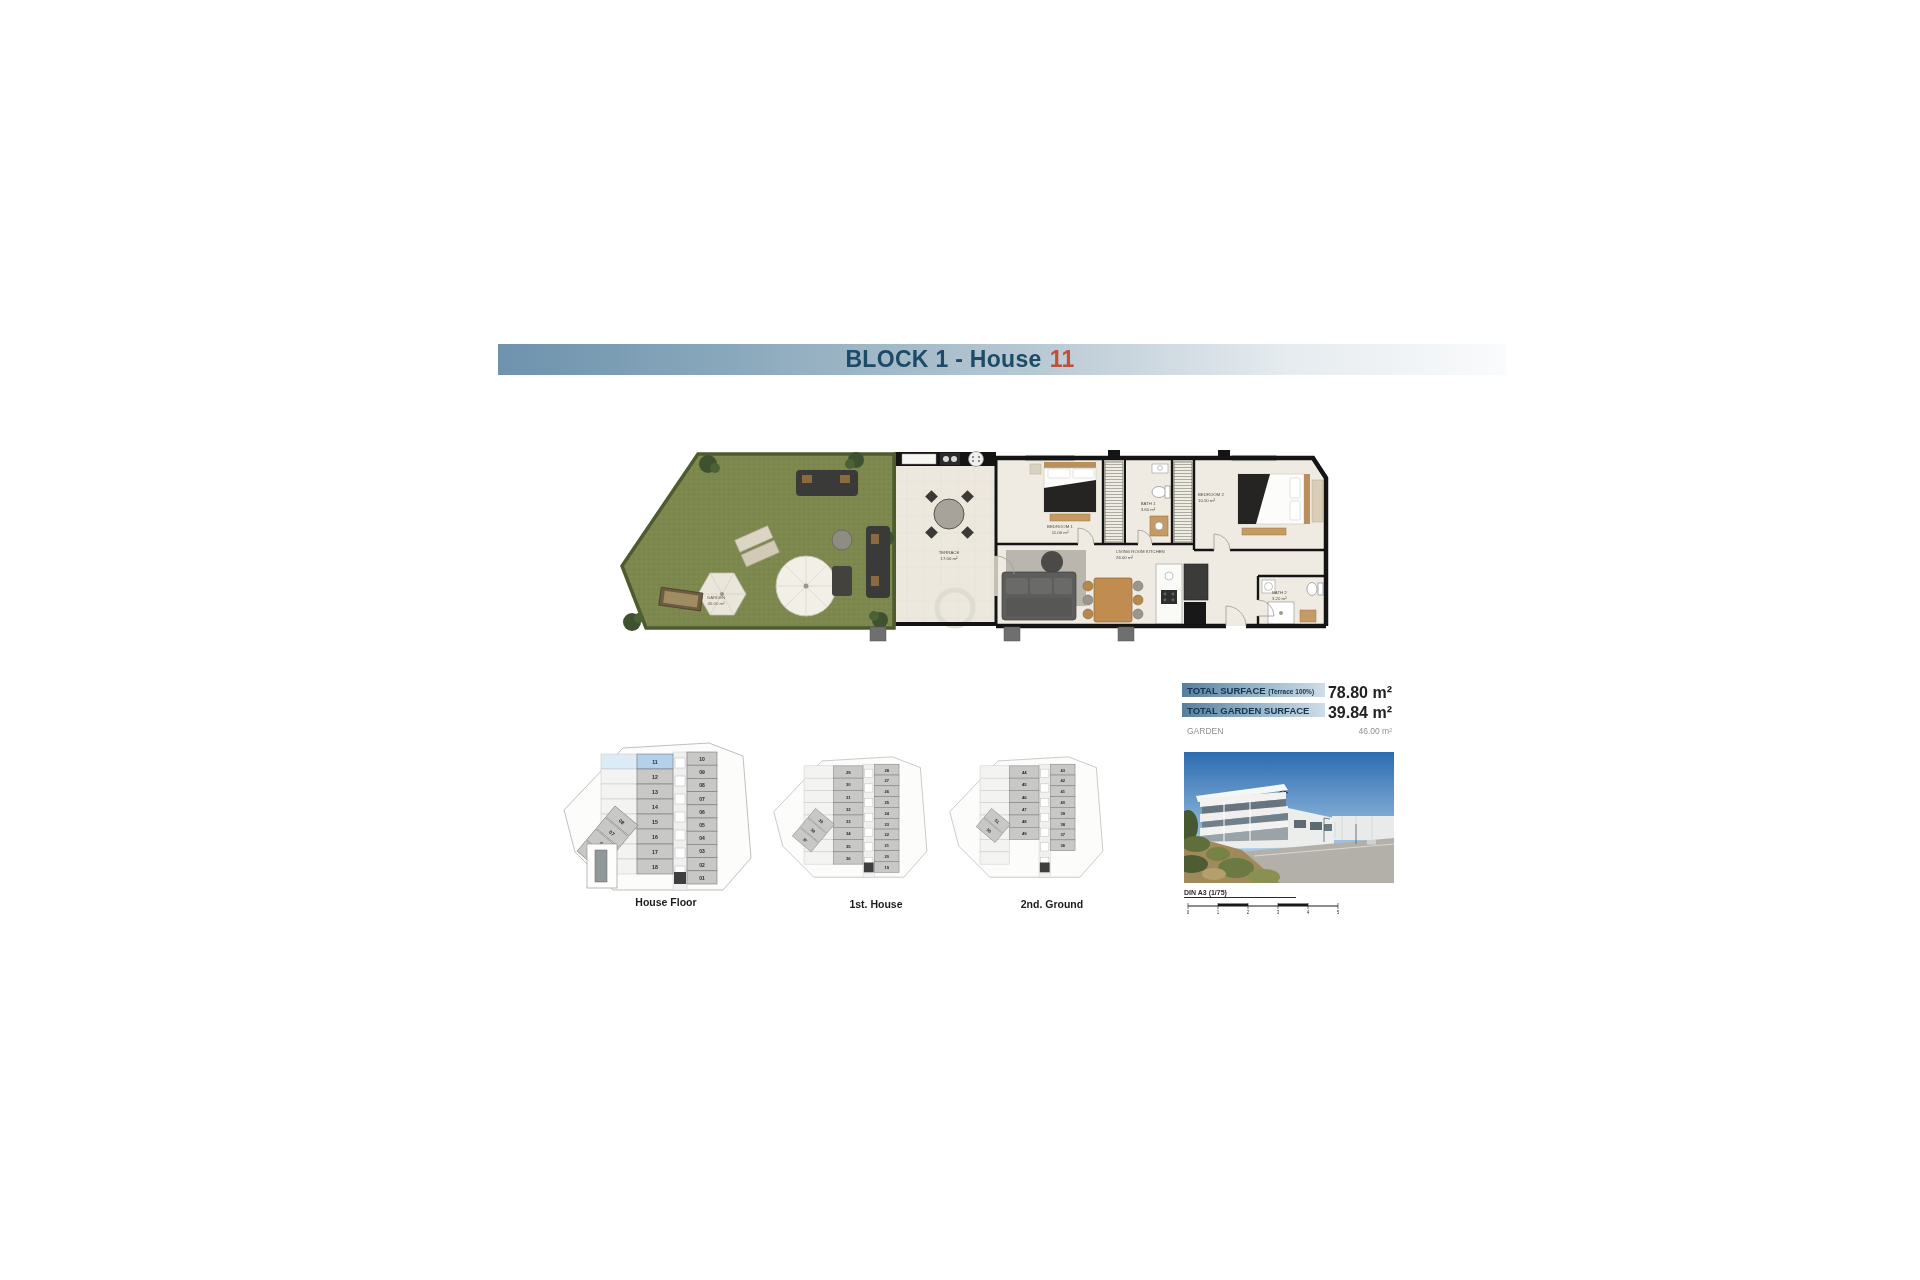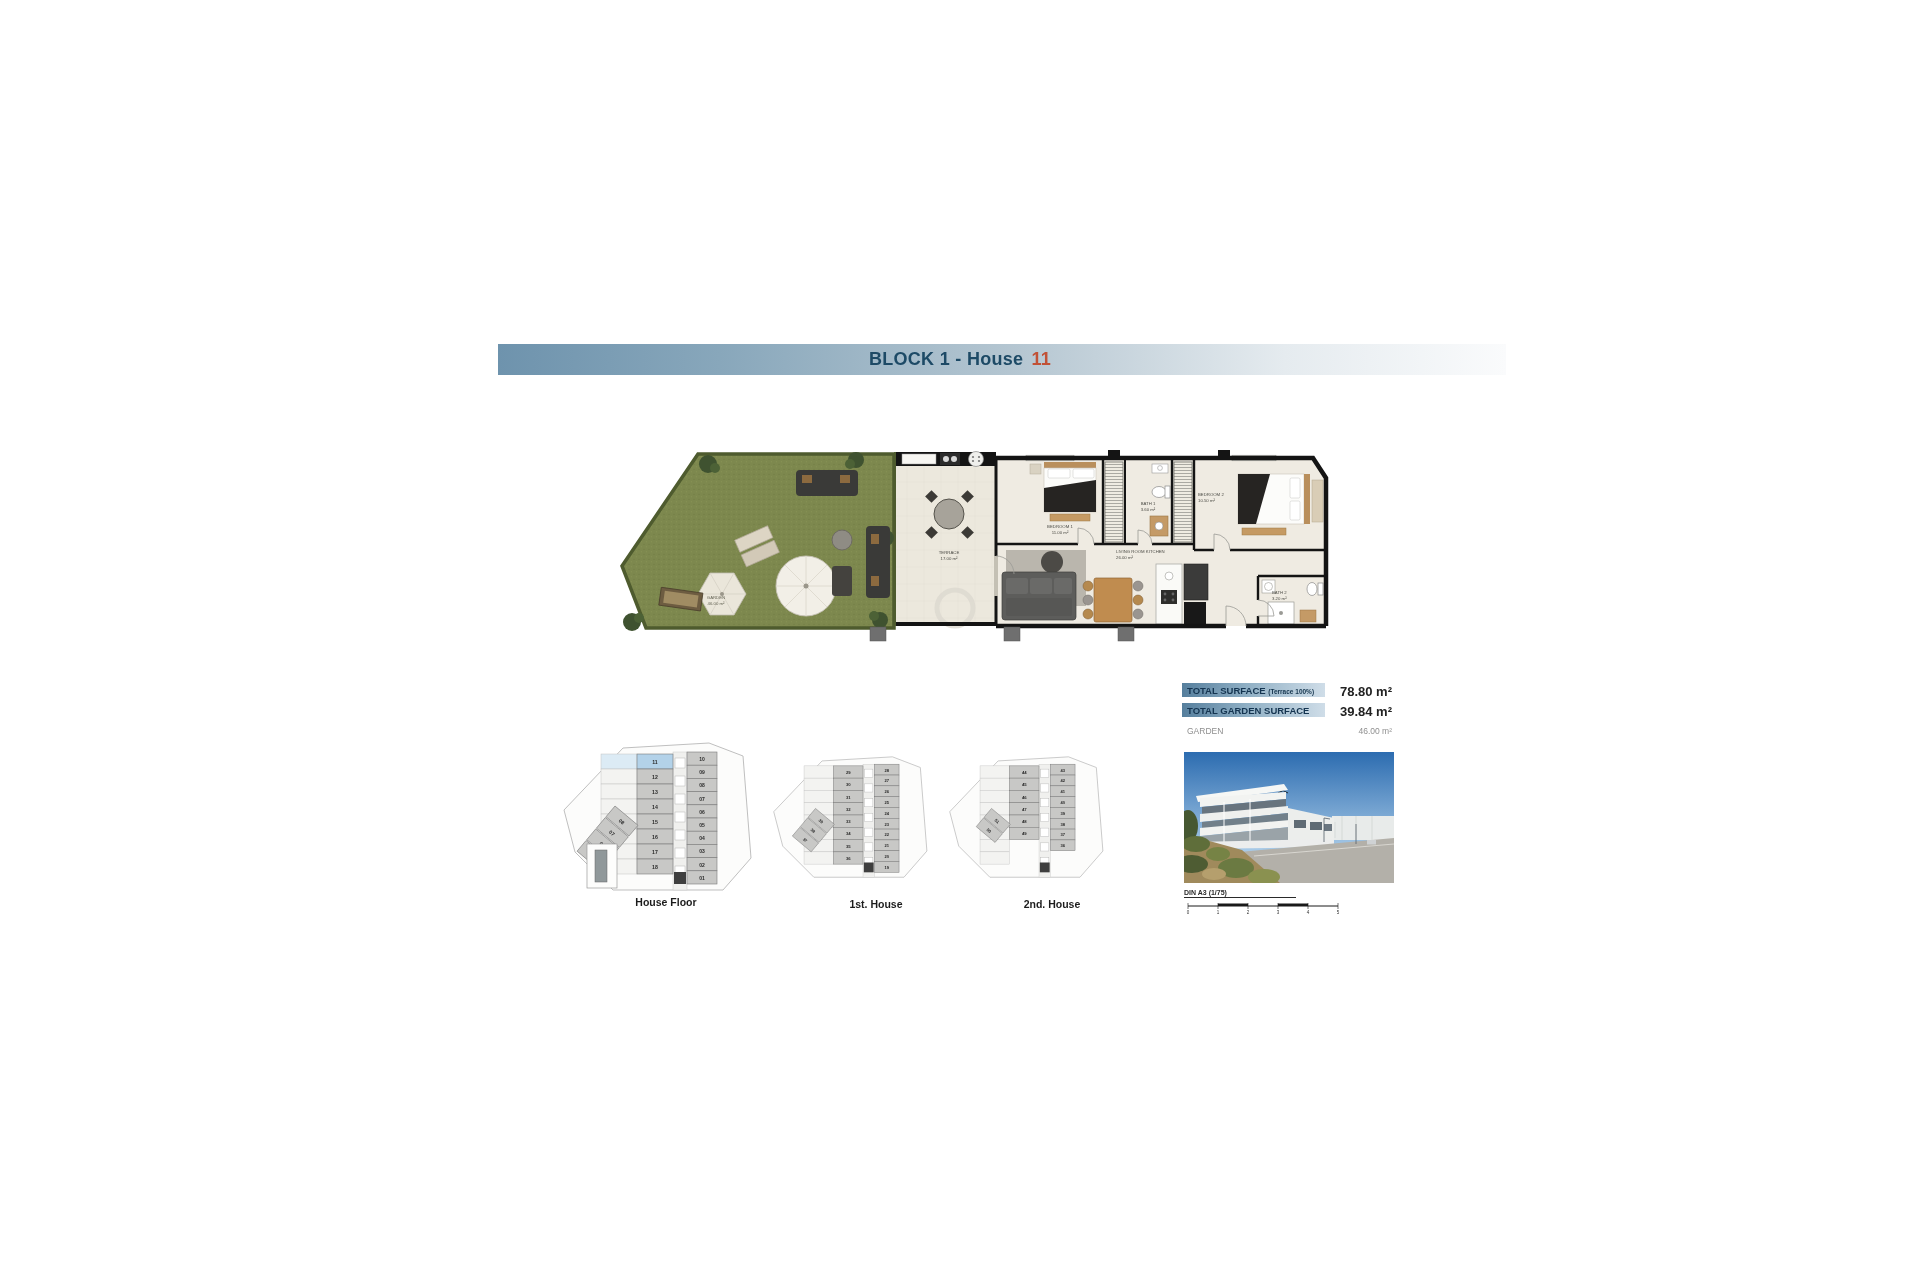--- a/index.html
+++ b/index.html
@@ -4,32 +4,32 @@
 <style>
   html,body{margin:0;padding:0;background:#ffffff;}
   .page{position:relative;width:1920px;height:1280px;background:#ffffff;overflow:hidden;
         font-family:"Liberation Sans",sans-serif;}
   .abs{position:absolute;}
 
   
   .banner{position:absolute;left:498px;top:344px;width:1008px;height:31px;
     background:linear-gradient(90deg,#6e93ad 0%,#88a7bb 22%,#b6c7d2 52%,#e5ebef 78%,#fafbfc 100%);
     display:flex;align-items:center;justify-content:center;}
-  .banner-text{font-size:18px;font-weight:bold;color:#1d4a66;letter-spacing:.3px;
+  .banner-text{font-size:23px;font-weight:bold;color:#1d4a66;letter-spacing:.3px;
     transform:translateX(-42px);white-space:nowrap;}
   .banner-num{color:#c15136;margin-left:8px;font-weight:bold;}
 
   
   .summary{position:absolute;left:1182px;top:683px;width:212px;}
   .srow{position:relative;height:14px;margin-bottom:6px;}
   .sband{position:absolute;left:0;top:0;width:143px;height:14px;
     background:linear-gradient(90deg,#567f9d 0%,#8fafc4 45%,#cfdde8 100%);}
   .slabel{position:absolute;left:5px;top:2px;font-size:9.5px;font-weight:bold;color:#143450;white-space:nowrap;}
   .snote{font-size:6.5px;font-weight:bold;color:#14344d;}
-  .svalue{position:absolute;right:2px;top:1px;font-size:13px;font-weight:600;color:#222222;}
+  .svalue{position:absolute;right:2px;top:1px;font-size:16px;font-weight:600;color:#222222;}
   .srow.plain .slabel{color:#8f8f8f;font-weight:normal;font-size:8.5px;top:3px;}
   .srow.plain .svalue{color:#8f8f8f;font-weight:normal;font-size:8.5px;top:3px;}
 
   
   .floorlabel{position:absolute;font-size:10.5px;font-weight:600;color:#1c1c1c;text-align:center;}
 
   
   .scalelabel{position:absolute;left:1184px;top:889px;font-size:7px;font-weight:600;color:#2a2a2a;
     border-bottom:1px solid #2a2a2a;padding-bottom:1px;width:112px;}
 
@@ -467,21 +467,21 @@
       <g transform="translate(58,66) rotate(40)">
         <rect x="0" y="0" width="30" height="14" fill="#c8c8c6" stroke="#7a7a7a" stroke-width="0.6"></rect>
         <text x="15" y="9.5" font-size="5" font-weight="bold" fill="#2a2a2a" text-anchor="middle">51</text>
         <rect x="0" y="15" width="30" height="14" fill="#c8c8c6" stroke="#7a7a7a" stroke-width="0.6"></rect>
         <text x="15" y="24.5" font-size="5" font-weight="bold" fill="#2a2a2a" text-anchor="middle">50</text>
       </g>
     </svg>
 
   <div class="floorlabel" style="left:560px;top:896px;width:212px;">House Floor</div>
   <div class="floorlabel" style="left:791px;top:898px;width:170px;">1st. House</div>
-  <div class="floorlabel" style="left:967px;top:898px;width:170px;">2nd. House</div>
+  <div class="floorlabel" style="left:967px;top:898px;width:170px;">2nd. Ground</div>
 
   <svg class="abs" style="left:1184px;top:752px;" width="210" height="131" viewBox="0 0 210 131">
     <defs>
       <linearGradient id="sky" x1="0" y1="0" x2="0" y2="1">
         <stop offset="0" stop-color="#2c6cb0"></stop>
           <stop offset="1" stop-color="#a9cbe8"></stop>
       </linearGradient>
     </defs>
     <rect x="0" y="0" width="210" height="100" fill="url(#sky)"></rect>
     <path d="M94,41 l5,-2.5 l5,2.5" stroke="#1e2a33" stroke-width="1" fill="none"></path>

